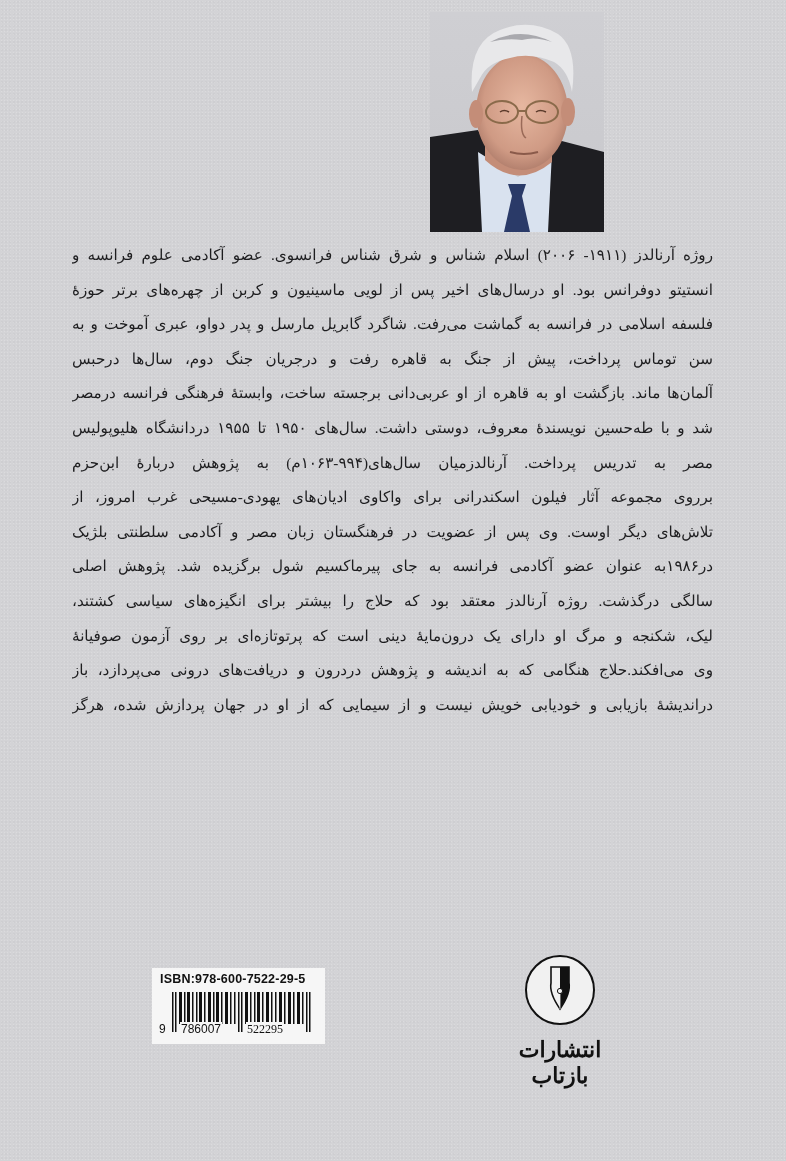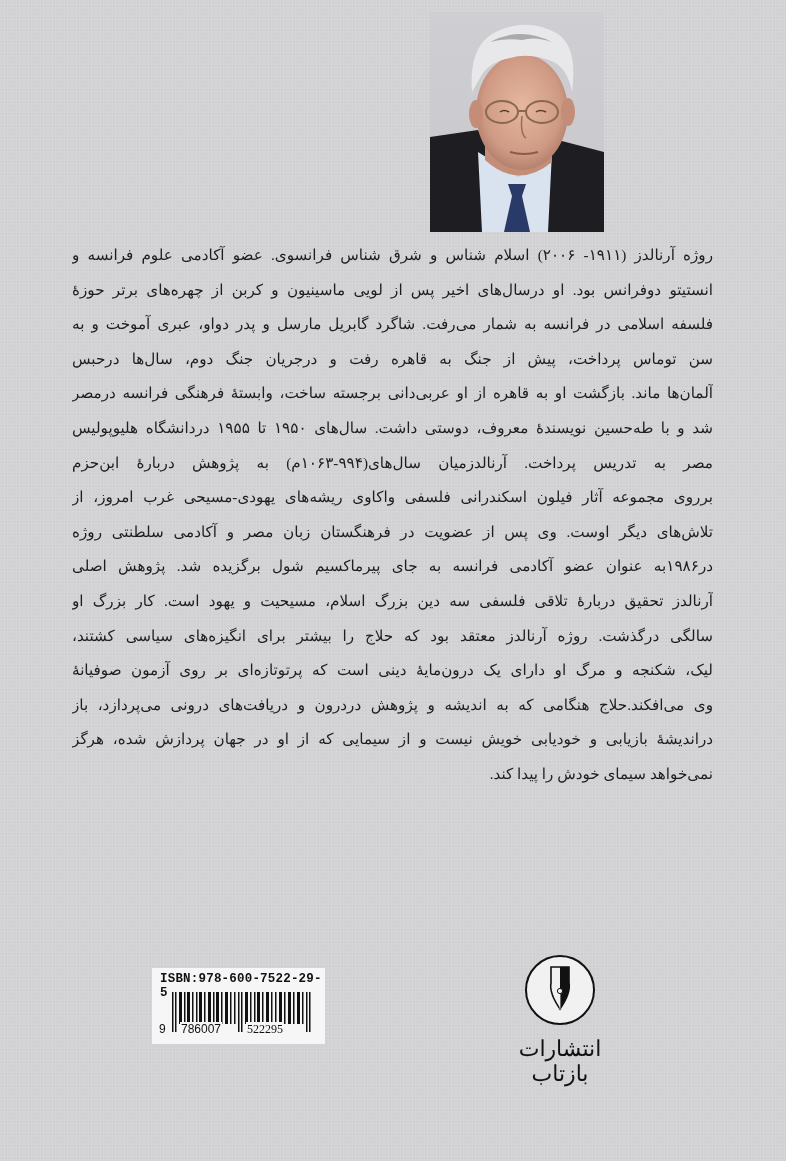--- a/index.html
+++ b/index.html
@@ -31,41 +31,41 @@
     text-align-last: justify; text-align: justify;
     height: 34.6px; overflow: hidden;
   }
   .bio .line.last { text-align-last: right; }
   .barcode-panel {
     position: absolute; left: 152px; top: 968px; width: 173px; height: 76px;
     background: #f6f6f6;
   }
   .isbn-text {
     position: absolute; left: 8px; top: 4px;
-    font-family: Liberation Mono, monospace; font-weight: bold;
+    font-family: Liberation Sans, sans-serif; font-weight: bold;
     font-size: 12.5px; letter-spacing: 0.2px; color: #111;
   }
   .bars {
     position: absolute; left: 20px; top: 24px; width: 148px; height: 40px;
   }
   .digits {
     position: absolute; top: 54px; font-family: "Liberation Sans", sans-serif;
     font-size: 12px; color: #111; background: #f6f6f6; padding: 0 1px;
   }
   .logo {
     position: absolute; left: 495px; top: 950px; width: 130px; height: 135px;
   }
   .logo-circle {
     position: absolute; left: 30px; top: 5px; width: 70px; height: 70px;
     border: 2.5px solid #111; border-radius: 50%; background: #f1f1f1;
     box-sizing: border-box;
   }
   .logo-text {
     position: absolute; left: 0; top: 86px; width: 130px; text-align: center;
-    direction: rtl; font-family: "DejaVu Serif", serif; font-weight: normal;
+    direction: rtl; font-family: "DejaVu Serif", serif; font-weight: bold;
     font-size: 22px; color: #111; letter-spacing: -0.5px;
   }
 </style>
 </head>
 <body>
 
 <div class="photo">
   <svg width="174" height="220" viewBox="0 0 174 220" xmlns="http://www.w3.org/2000/svg">
     <defs>
       <linearGradient id="bg" x1="0" y1="0" x2="0" y2="1">
@@ -104,34 +104,32 @@
     <path d="M106 100 Q110 97 116 100" stroke="#5a3a2a" stroke-width="1.5" fill="none"></path>
 
     <path d="M92 104 Q90 122 96 126" stroke="#9a6a58" stroke-width="1.5" fill="none"></path>
     <path d="M80 140 Q94 144 108 140" stroke="#8a5a4a" stroke-width="2" fill="none"></path>
   </svg>
 </div>
 
 <div class="bio">
   <span class="line">روژه آرنالدز (۱۹۱۱- ۲۰۰۶) اسلام شناس و شرق شناس فرانسوی. عضو آکادمی علوم فرانسه و</span>
   <span class="line">انستیتو دوفرانس بود. او درسال‌های اخیر پس از لویی ماسینیون و کربن از چهره‌های برتر حوزهٔ</span>
-  <span class="line">فلسفه اسلامی در فرانسه به شمار می‌رفت. شاگرد گابریل مارسل و پدر دواو، عبری آموخت و به</span>
+  <span class="line">فلسفه اسلامی در فرانسه به گماشت می‌رفت. شاگرد گابریل مارسل و پدر دواو، عبری آموخت و به</span>
   <span class="line">سن توماس پرداخت، پیش از جنگ به قاهره رفت و درجریان جنگ دوم، سال‌ها درحبس</span>
   <span class="line">آلمان‌ها ماند. بازگشت او به قاهره از او عربی‌دانی برجسته ساخت، وابستهٔ فرهنگی فرانسه درمصر</span>
   <span class="line">شد و با طه‌حسین نویسندهٔ معروف، دوستی داشت. سال‌های ۱۹۵۰ تا ۱۹۵۵ دردانشگاه هلیوپولیس</span>
   <span class="line">مصر به تدریس پرداخت. آرنالدزمیان سال‌های(۹۹۴-۱۰۶۳م) به پژوهش دربارهٔ ابن‌حزم</span>
-  <span class="line">برروی مجموعه آثار فیلون اسکندرانی فلسفی واکاوی ریشه‌های یهودی-مسیحی غرب امروز، از</span>
-  <span class="line">تلاش‌های دیگر اوست. وی پس از عضویت در فرهنگستان زبان مصر و آکادمی سلطنتی روژه</span>
+  <span class="line">برروی مجموعه آثار فیلون اسکندرانی برای واکاوی ادیان‌های یهودی-مسیحی غرب امروز، از</span>
+  <span class="line">تلاش‌های دیگر اوست. وی پس از عضویت در فرهنگستان زبان مصر و آکادمی سلطنتی بلژیک</span>
   <span class="line">در۱۹۸۶به عنوان عضو آکادمی فرانسه به جای پیرماکسیم شول برگزیده شد. پژوهش اصلی</span>
-  <span class="line">آرنالدز تحقیق دربارهٔ تلاقی فلسفی سه دین بزرگ اسلام، مسیحیت و یهود است. کار بزرگ او</span>
   <span class="line">سالگی درگذشت. روژه آرنالدز معتقد بود که حلاج را بیشتر برای انگیزه‌های سیاسی کشتند،</span>
   <span class="line">لیک، شکنجه و مرگ او دارای یک درون‌مایهٔ دینی است که پرتوتازه‌ای بر روی آزمون صوفیانهٔ</span>
   <span class="line">وی می‌افکند.حلاج هنگامی که به اندیشه و پژوهش دردرون و دریافت‌های درونی می‌پردازد، باز</span>
   <span class="line">دراندیشهٔ بازیابی و خودیابی خویش نیست و از سیمایی که از او در جهان پردازش شده، هرگز</span>
-  <span class="line last">نمی‌خواهد سیمای خودش را پیدا کند.</span>
 </div>
 
 <div class="barcode-panel">
   <span class="isbn-text">ISBN:978-600-7522-29-5</span>
   <svg class="bars" viewBox="0 0 148 40" preserveAspectRatio="none" xmlns="http://www.w3.org/2000/svg">
     <g fill="#111">
       <rect x="0" y="0" width="1.5" height="40"></rect>
         <rect x="3" y="0" width="1.5" height="40"></rect>
       <rect x="7" y="0" width="3" height="32"></rect>
         <rect x="12" y="0" width="1.5" height="32"></rect>

